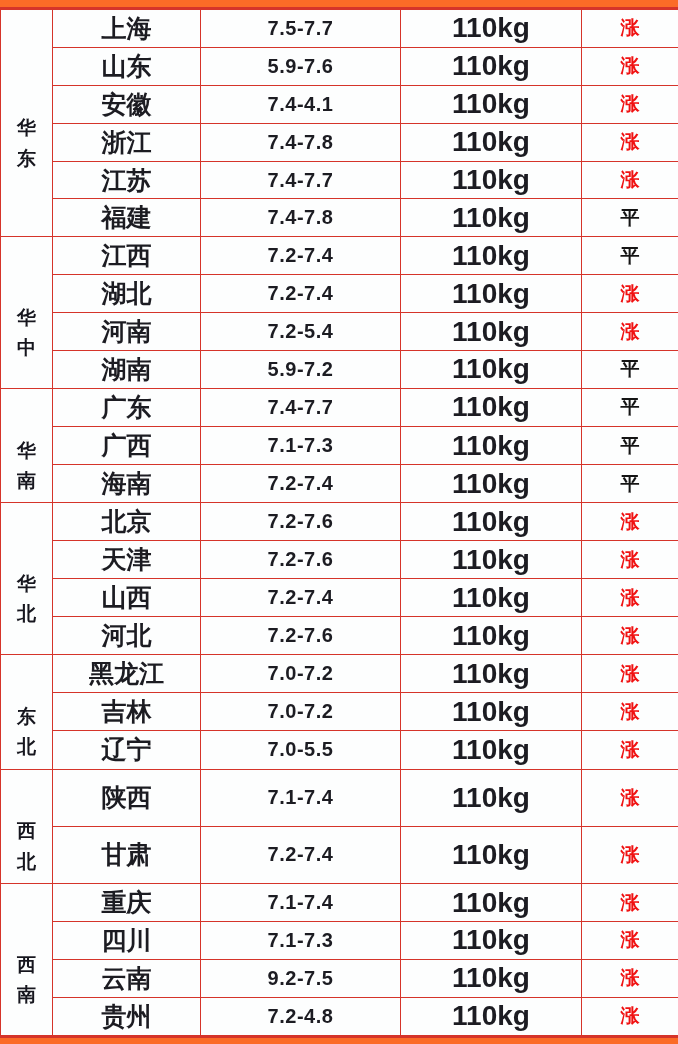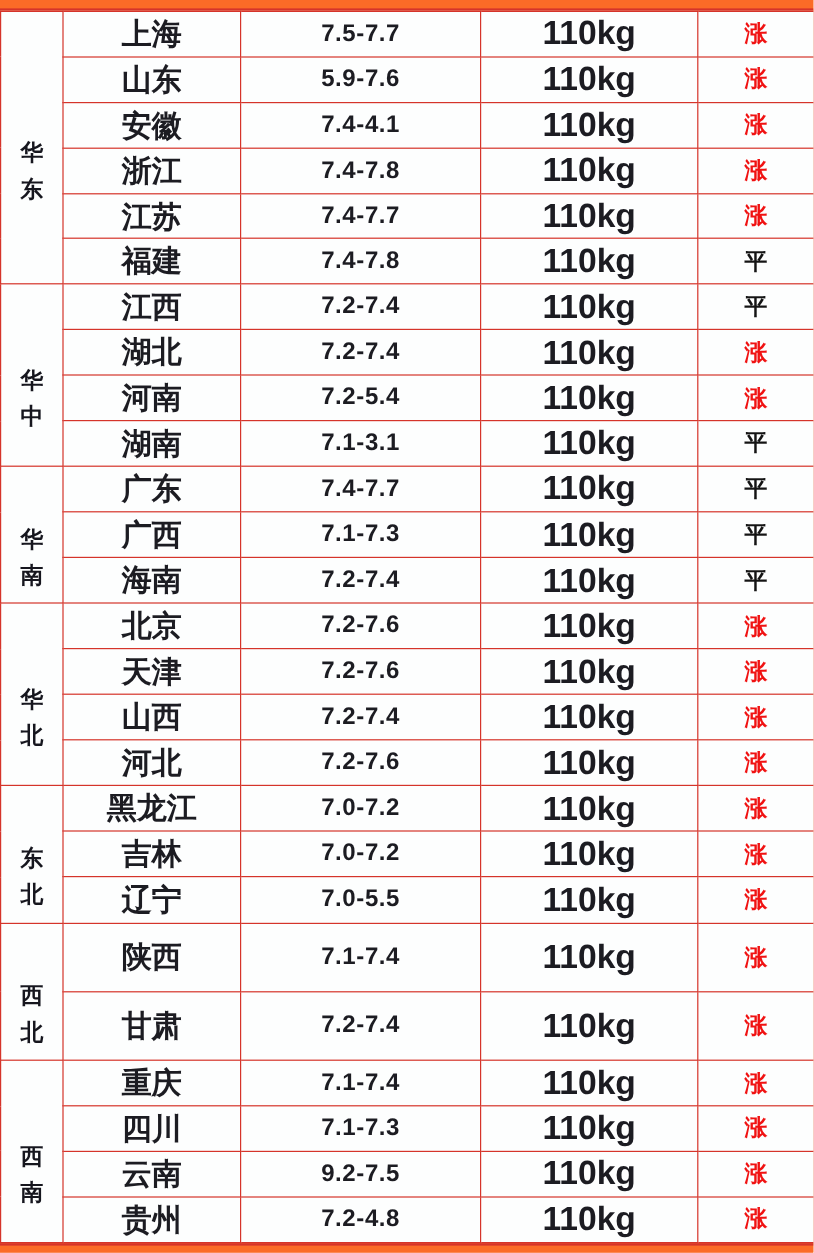--- a/index.html
+++ b/index.html
@@ -142,21 +142,21 @@
           <td class="trend-cell up">涨</td>
         </tr>
         <tr>
           <td class="province-cell">河南</td>
           <td class="price-cell">7.2-5.4</td>
           <td class="weight-cell">110kg</td>
           <td class="trend-cell up">涨</td>
         </tr>
         <tr>
           <td class="province-cell">湖南</td>
-          <td class="price-cell">7.1-3.1</td>
+          <td class="price-cell">5.9-7.2</td>
           <td class="weight-cell">110kg</td>
           <td class="trend-cell flat">平</td>
         </tr>
         <tr>
           <td class="region-cell" rowspan="3"><span class="region-label">华南</span></td>
           <td class="province-cell">广东</td>
           <td class="price-cell">7.4-7.7</td>
           <td class="weight-cell">110kg</td>
           <td class="trend-cell flat">平</td>
         </tr>

